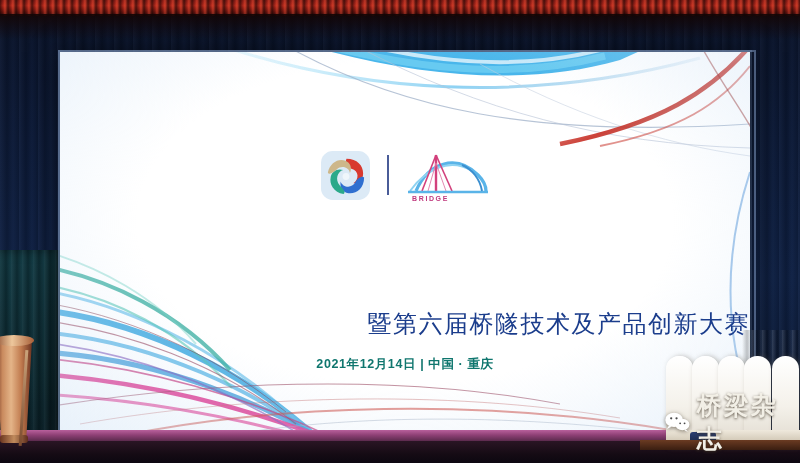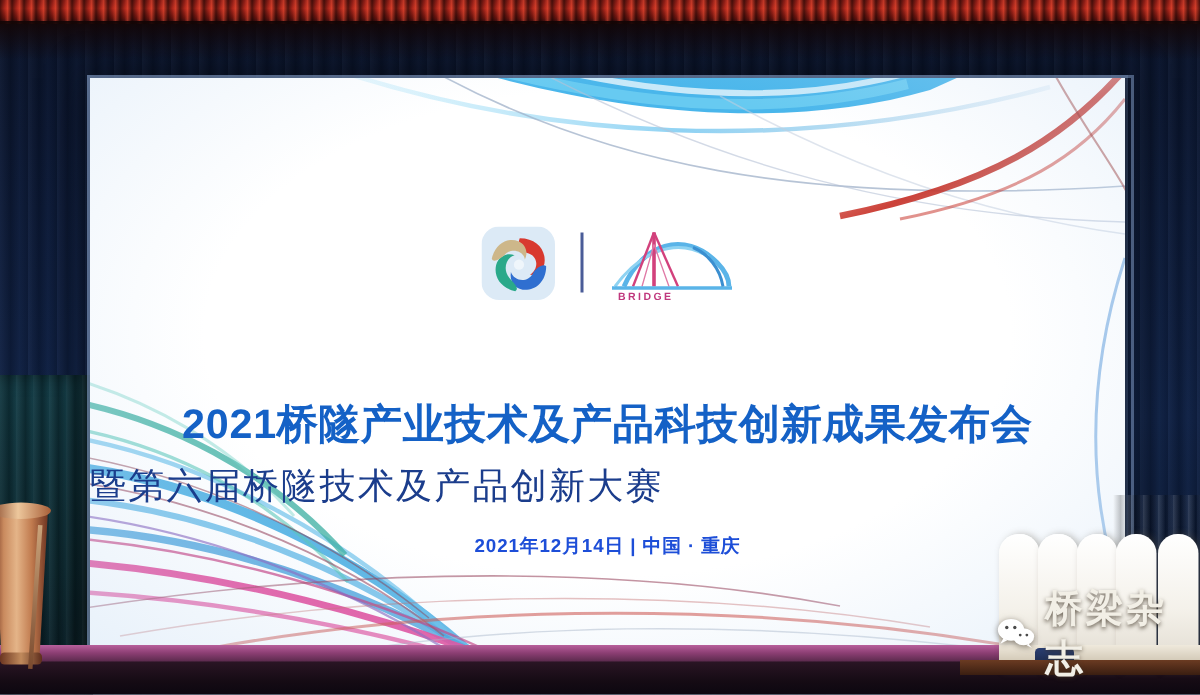--- a/index.html
+++ b/index.html
@@ -47,24 +47,24 @@
          display:flex;align-items:center;justify-content:center;gap:17px;}
   .logo-mark{width:49px;height:49px;}
   .logo-div{width:2px;height:40px;background:#2a3f86;opacity:.85;}
   .bridge-logo{width:84px;height:52px;position:relative;}
   .bridge-word{position:absolute;left:0;bottom:-1px;width:50px;text-align:center;
          font-size:7px;letter-spacing:1.6px;font-weight:700;color:#c0397e;}
 
   .title{position:absolute;left:0;top:213px;width:690px;text-align:center;
          font-size:27.5px;font-weight:700;letter-spacing:.5px;color:#1461c6;
          font-family:"Liberation Sans","DejaVu Sans",sans-serif;white-space:nowrap;}
-  .subtitle{position:absolute;left:0;top:256px;width:690px;text-align:left;
+  .subtitle{position:absolute;left:0;top:256px;width:690px;text-align:right;
          font-size:24px;font-weight:400;letter-spacing:1.5px;color:#1b3d8c;white-space:nowrap;}
   .meta{position:absolute;left:0;top:304px;width:690px;text-align:center;
-         font-size:12.5px;font-weight:600;letter-spacing:.6px;color:#1d4ed8;white-space:nowrap;}
+         font-size:12.5px;font-weight:600;letter-spacing:.6px;color:#0f766e;white-space:nowrap;}
 
   
   .apron{position:absolute;left:0;top:430px;width:800px;height:13px;
          background:linear-gradient(180deg,#b8609c 0%,#8d3f74 40%,#4a2340 100%);}
   .apron2{position:absolute;left:0;top:441px;width:800px;height:22px;
          background:linear-gradient(180deg,#2a1524 0%,#150b14 60%,#0c0710 100%);}
 
   
   .vase{position:absolute;left:-4px;top:332px;width:36px;height:110px;}
   .vase-body{position:absolute;left:0;top:8px;width:36px;height:100px;
@@ -193,21 +193,20 @@
           <path d="M30,6 L16,42" stroke="#d2417c" stroke-width="1.6"></path>
           <path d="M30,6 L46,42" stroke="#d2417c" stroke-width="1.6"></path>
           <path d="M30,14 L22,42 M30,14 L40,42" stroke="#e07aa6" stroke-width=".9"></path>
           <path d="M2,43 L82,43" stroke="#5ab4e8" stroke-width="2.4"></path>
           <path d="M56,16 C66,20 74,30 76,42" stroke="#3b8fd0" stroke-width="2" fill="none"></path>
         </svg>
         <div class="bridge-word">BRIDGE</div>
       </div>
     </div>
 
-    <div class="title">2021桥隧产业技术及产品科技创新成果发布会</div>
     <div class="subtitle">暨第六届桥隧技术及产品创新大赛</div>
     <div class="meta">2021年12月14日 | 中国 · 重庆</div>
   </div>
   <div class="screen-frame"></div>
 
   <div class="apron"></div>
   <div class="apron2"></div>
 
   <div class="vase">
     <div class="vase-body"></div>

